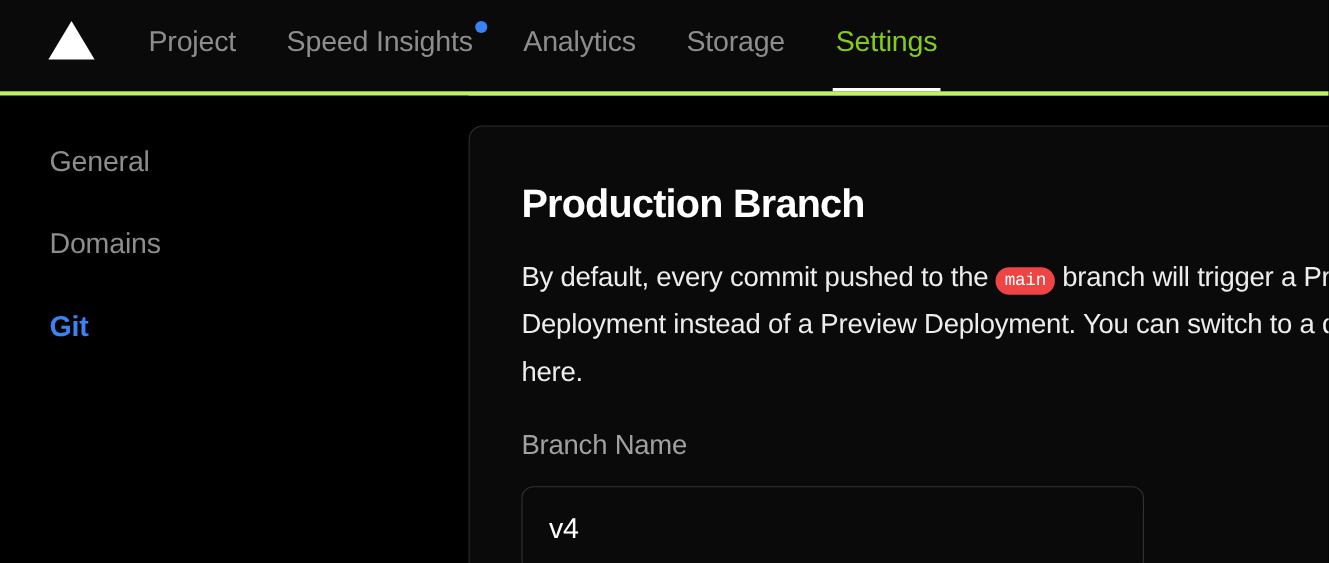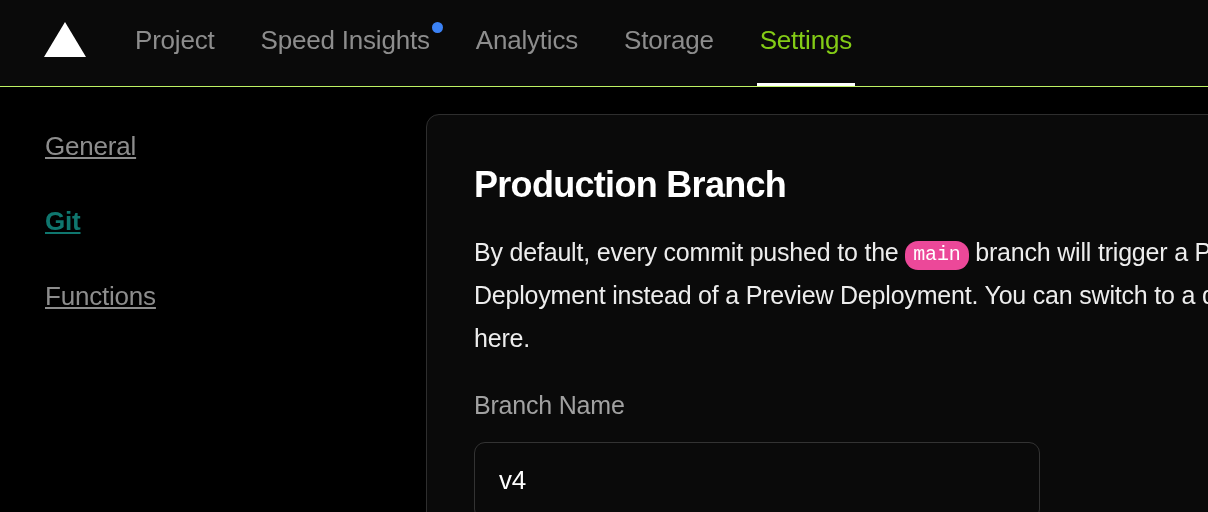--- a/index.html
+++ b/index.html
@@ -21,21 +21,21 @@
     overflow: hidden;
   }
 
   
   .topnav {
     position: absolute;
     top: 0; left: 0;
     width: 1208px;
     height: 87px;
     background: #0a0a0a;
-    border-bottom: 1px solid #bef264;
+    border-bottom: 4px solid #bef264;
     display: flex;
     align-items: flex-end;
   }
 
   .nav-inner {
     display: flex;
     align-items: flex-end;
     height: 87px;
     padding-left: 44px;
     gap: 0;
@@ -110,25 +110,24 @@
 
   .side-item {
     font-size: 26px;
     font-weight: 400;
     letter-spacing: -0.2px;
     color: #8d8d8d;
     line-height: 1;
     margin-bottom: 49px;
     cursor: pointer;
     width: max-content;
-    text-decoration: underline;
   }
 
   .side-item.active {
-    color: #0f766e;
+    color: #3b82f6;
     font-weight: 700;
   }
 
   
   .card {
     position: absolute;
     top: 114px;
     left: 426px;
     width: 860px;
     height: 430px;
@@ -157,22 +156,22 @@
     font-weight: 400;
     letter-spacing: -0.2px;
     color: #ededed;
     line-height: 43px;
     width: 900px;
   }
 
   .code-badge {
     display: inline-block;
     font-family: "Liberation Mono", monospace;
-    font-size: 20px;
-    background: #ec4899;
+    font-size: 16px;
+    background: #ef4444;
     color: #ffffff;
     border-radius: 13px;
     padding: 4px 8px 5px 8px;
     line-height: 1;
     vertical-align: 1px;
   }
 
   .field-label {
     margin-top: 33px;
     font-size: 25px;
@@ -235,26 +234,26 @@
         <span>Settings</span>
       </div>
 
     </div>
   </div>
 
   <div class="sidebar">
     <div class="side-item">
       <span>General</span>
     </div>
+    <div class="side-item">
+      <span>Domains</span>
+    </div>
     <div class="side-item active">
       <span>Git</span>
     </div>
-    <div class="side-item">
-      <span>Functions</span>
-    </div>
   </div>
 
   <div class="card">
     <div class="card-body">
 
       <div class="card-title">Production Branch</div>
 
       <div class="card-desc">
         <span>By default, every commit pushed to the </span><span class="code-badge">main</span><span> branch will trigger a Production Deployment instead of a Preview Deployment. You can switch to a different branch here.</span>
       </div>

